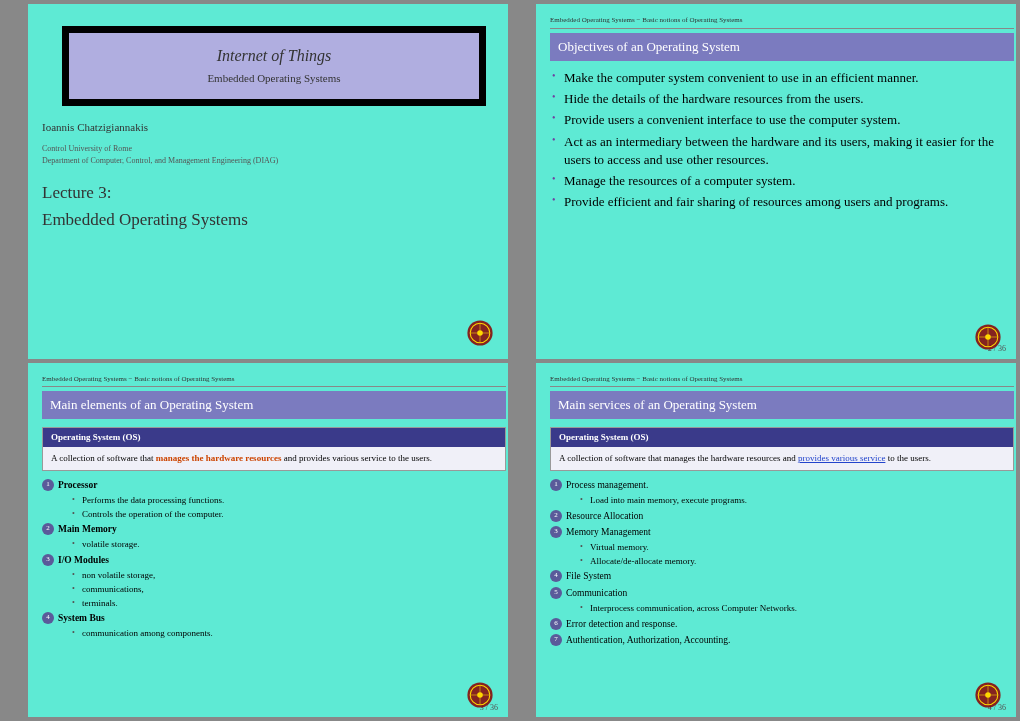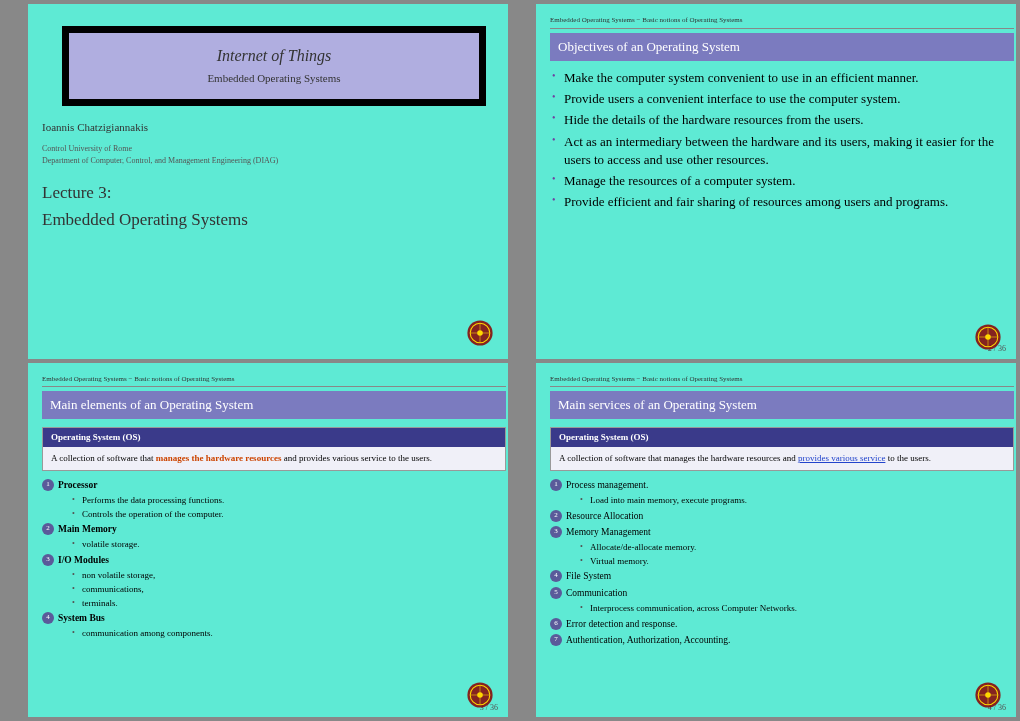--- a/index.html
+++ b/index.html
@@ -214,22 +214,22 @@
   </div>
 </div>
 
 <div class="slide">
   <div class="slide-breadcrumb">
     <span>Embedded Operating Systems  −  Basic notions of Operating Systems</span>
   </div>
   <div class="slide-title-bar">Objectives of an Operating System</div>
   <ul class="bullet-list">
     <li>Make the computer system convenient to use in an efficient manner.</li>
+    <li>Hide the details of the hardware resources from the users.</li>
     <li>Provide users a convenient interface to use the computer system.</li>
-    <li>Hide the details of the hardware resources from the users.</li>
     <li>Act as an intermediary between the hardware and its users, making it easier for the users to access and use other resources.</li>
     <li>Manage the resources of a computer system.</li>
     <li>Provide efficient and fair sharing of resources among users and programs.</li>
   </ul>
   <div class="page-num">2 / 36</div>
   <div class="logo">
     <svg viewBox="0 0 40 40" xmlns="http://www.w3.org/2000/svg">
       <circle cx="20" cy="20" r="18" fill="#8B0000" opacity="0.85"></circle>
       <circle cx="20" cy="20" r="14" fill="none" stroke="#FFD700" stroke-width="1.5"></circle>
       <circle cx="20" cy="20" r="4" fill="#FFD700"></circle>
@@ -315,22 +315,22 @@
       </ul>
     </li>
     <li>
       <span class="num">2</span>
       Resource Allocation
     </li>
     <li>
       <span class="num">3</span>
       Memory Management
       <ul class="sub-bullet-list">
+        <li>Virtual memory.</li>
         <li>Allocate/de-allocate memory.</li>
-        <li>Virtual memory.</li>
       </ul>
     </li>
     <li>
       <span class="num">4</span>
       File System
     </li>
     <li>
       <span class="num">5</span>
       Communication
       <ul class="sub-bullet-list">

